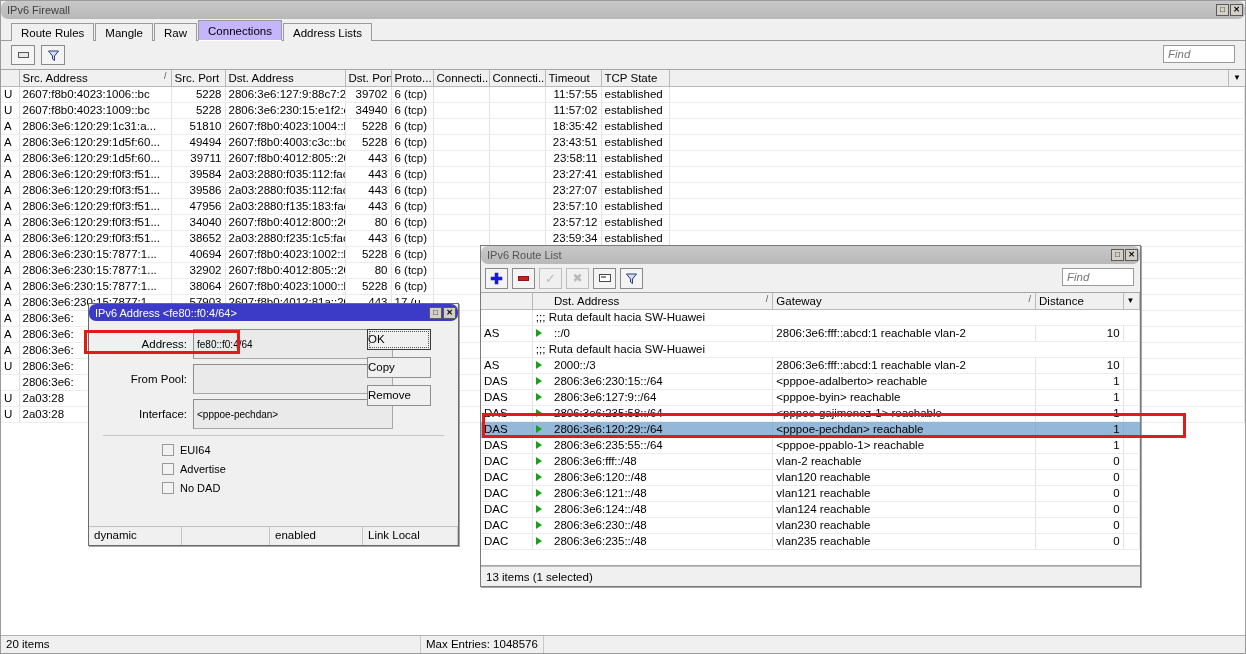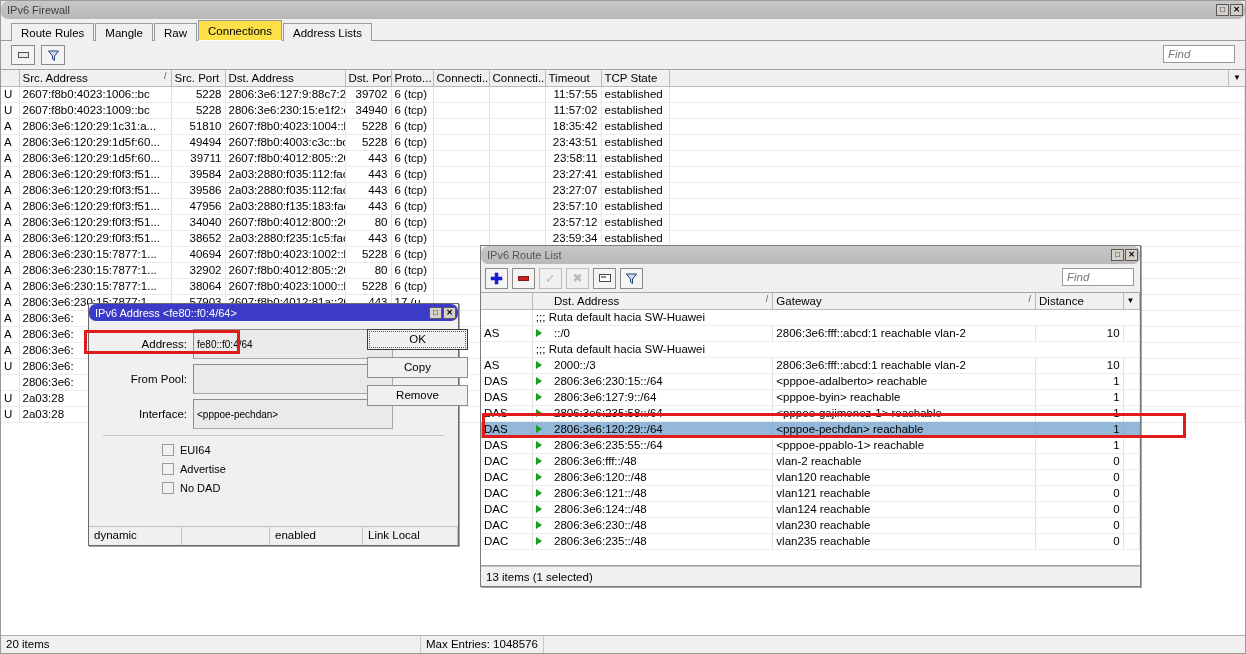--- a/index.html
+++ b/index.html
@@ -73,21 +73,21 @@
     border: 1px solid #9a9a9a;
     border-bottom: none;
     font-size: 11.5px;
     box-sizing: border-box;
     position: relative;
     top: 1px;
   }
   .tab.active {
     height: 21px;
     line-height: 20px;
-    background: #fde047;
+    background: #c4b5fd;
     border-bottom: 1px solid #ffffff;
     z-index: 2;
     top: 1px;
   }
 
   
   .toolbar {
     height: 28px;
     background: #f0f0f0;
     display: flex;
@@ -316,26 +316,26 @@
     background: #f2f2f2;
     margin-right: 6px;
     box-sizing: border-box;
   }
   .dlg-btns {
     position: absolute;
     right: 9px; top: 8px;
     width: 82px;
   }
   .dbtn {
-    width: 101px; height: 21px;
+    width: 64px; height: 21px;
     background: #f0f0f0;
     border: 1px solid #8d8d8d;
     font-size: 11.5px;
     line-height: 19px;
-    text-align: center;
+    text-align: left;
     margin-bottom: 7px;
     box-sizing: border-box;
     font-family: "Liberation Sans", sans-serif;
   }
   .dbtn.default { border: 1px solid #3a3a3a; outline: 1px dotted #555; outline-offset: -3px; }
   .dlg-status {
     height: 18px;
     display: flex;
     border-top: 1px solid #c0c0c0;
     font-size: 11.5px;

